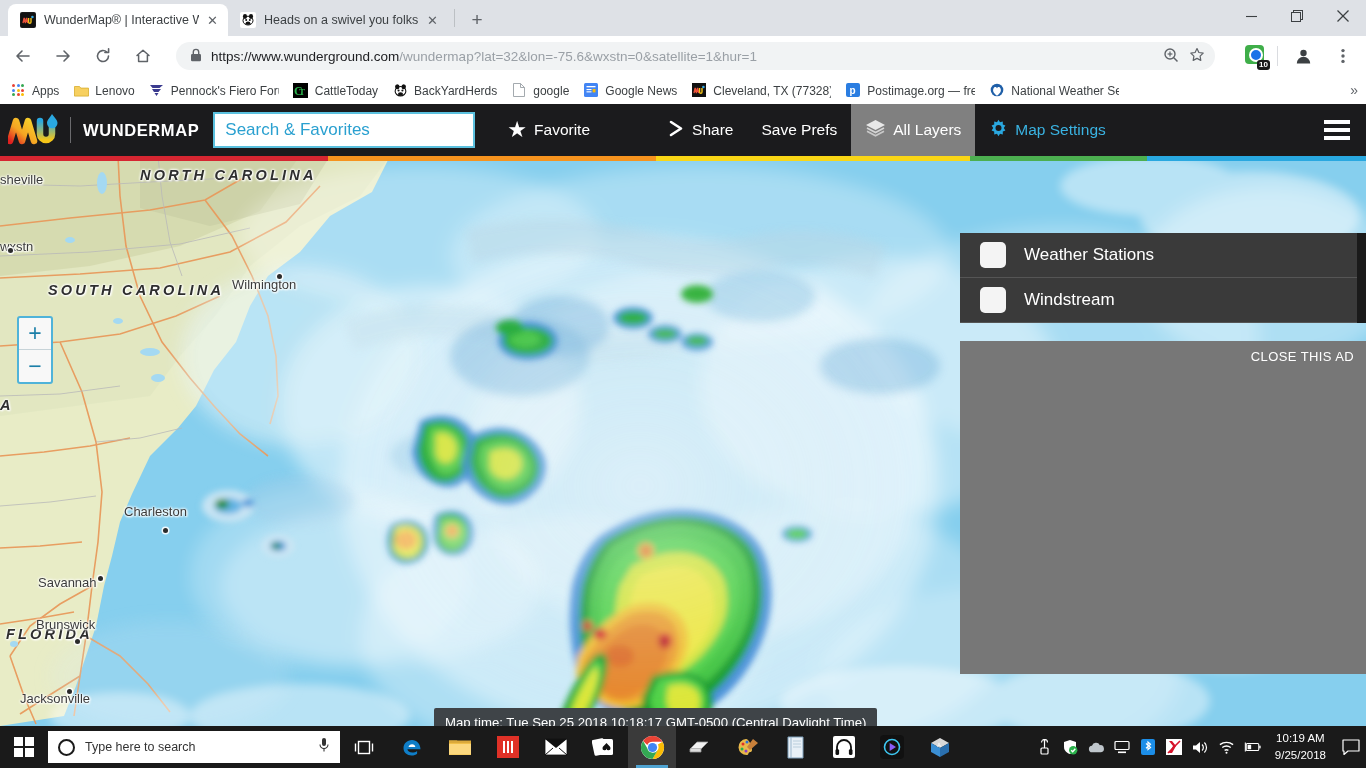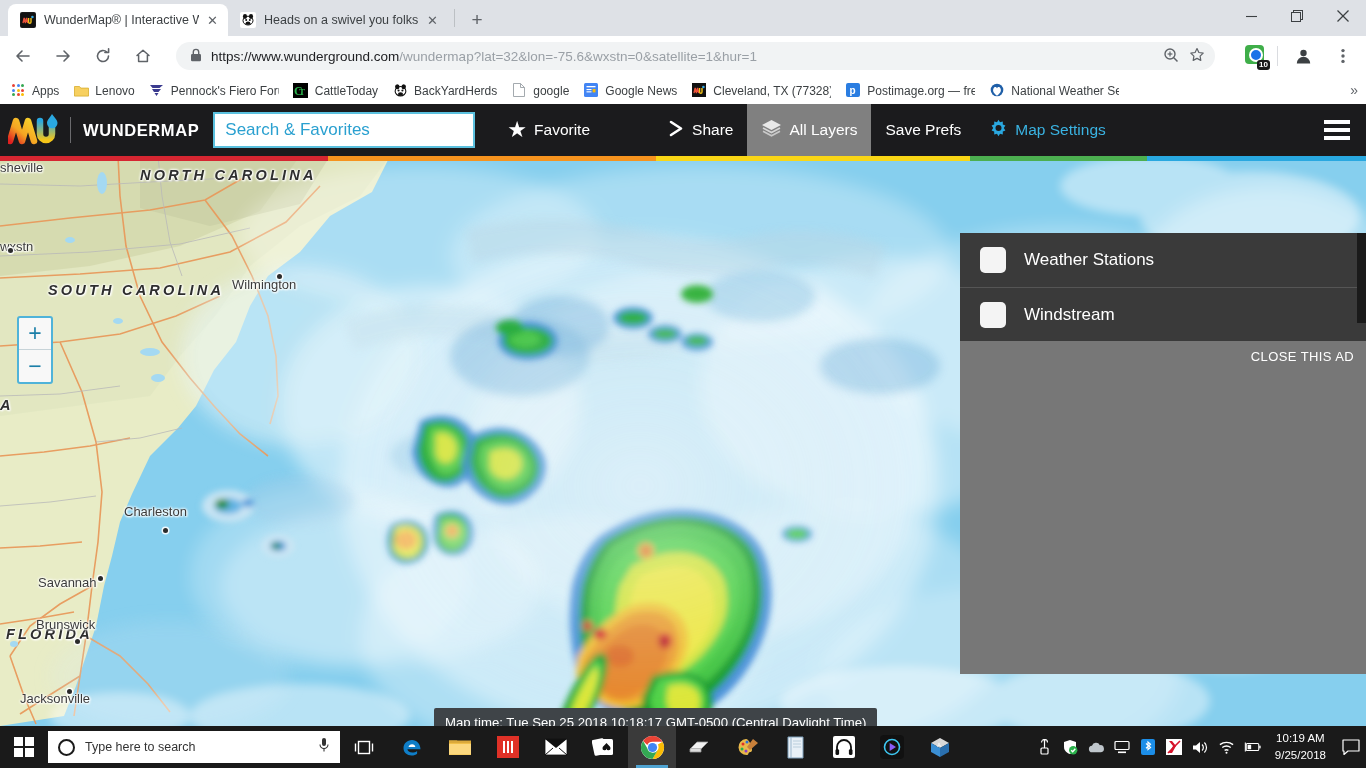--- a/index.html
+++ b/index.html
@@ -87,21 +87,21 @@
               text-shadow:0 0 3px #fff,0 0 3px #fff,0 0 2px #fff,1px 1px 2px #fff; pointer-events:none; }
   .statelabel { font-size:14.5px; letter-spacing:3.2px; font-weight:bold; color:#2e2e2e; text-align:center; line-height:1.25;font-style:italic;}
   .citydot { position:absolute; width:5px; height:5px; background:#2b2b2b; border-radius:50%;
              box-shadow:0 0 0 1.5px rgba(255,255,255,.85); }
 
   .maptime { position:absolute; left:434px; top:604px; background:#3f4448; color:#fff; font-size:13.2px;
              padding:7px 11px; border-radius:2px; z-index:25; white-space:nowrap;}
 
   
   .layers { position:absolute; right:0; top:129px; width:406px; z-index:30; }
-  .layer-row { height:55px; background:#3a3a3a; display:flex; align-items:center; padding-left:20px; gap:18px;
+  .layer-row { height:45px; background:#3a3a3a; display:flex; align-items:center; padding-left:20px; gap:18px;
                border-bottom:1px solid #555; cursor:pointer;}
   .layer-cb { width:26px; height:26px; background:#f4f4f4; border-radius:5px; flex:0 0 26px;}
   .layer-lbl { color:#fff; font-size:17px; }
   .panel-scroll { position:absolute; right:0; top:0; width:9px; height:90px; background:#1a1a1a;}
   .adbar { position:absolute; right:0; top:237px; width:406px; height:333px; background:#777; z-index:31;}
   .adclose { position:absolute; right:12px; top:8px; color:#fff; font-size:13px; letter-spacing:.4px; cursor:pointer;}
 
   
   .taskbar { width:1366px; height:42px; background:#1a1a1a; display:flex; align-items:center; position:relative;}
   .start { width:48px; height:42px; display:flex; align-items:center; justify-content:center; cursor:pointer;}
@@ -576,21 +576,21 @@
       <div class="zoomctl">
         <div>+</div>
         <div>−</div>
       </div>
 
       <div class="maplabel statelabel" style="left:140px;top:10px;width:120px;">NORTH CAROLINA</div>
       <div class="maplabel statelabel" style="left:48px;top:125px;width:120px;">SOUTH CAROLINA</div>
       <div class="maplabel statelabel" style="left:6px;top:469px;">FLORIDA</div>
       <div class="maplabel statelabel" style="left:0px;top:240px;">A</div>
 
-      <div class="maplabel" style="left:0px;top:4px;">sheville</div>
+      <div class="maplabel" style="left:0px;top:16px;">sheville</div>
       <div class="maplabel" style="left:0px;top:83px;">wxstn</div>
       <div class="maplabel" style="left:232px;top:121px;">Wilmington</div>
       <div class="maplabel" style="left:124px;top:348px;">Charleston</div>
       <div class="maplabel" style="left:38px;top:419px;">Savannah</div>
       <div class="maplabel" style="left:36px;top:461px;">Brunswick</div>
       <div class="maplabel" style="left:20px;top:535px;">Jacksonville</div>
 
       <span class="citydot" style="left:277px;top:118px;"></span>
       <span class="citydot" style="left:163px;top:372px;"></span>
       <span class="citydot" style="left:98px;top:420px;"></span>
@@ -661,35 +661,35 @@
 
       <div class="hdr-item share">
         <span>
           <svg width="17" height="17" viewBox="0 0 17 17">
               <path d="M3 2 L13 8.5 L3 15" stroke="#fff" stroke-width="2.6" fill="none" stroke-linecap="round" stroke-linejoin="round"></path>
             </svg>
         </span>
         <span>Share</span>
       </div>
 
+      <div class="hdr-item">
+        <span>Save Prefs</span>
+      </div>
+
       <div class="hdr-item active">
         <span>
           <svg width="21" height="19" viewBox="0 0 21 19">
               <path d="M10.5 1 L20 6 L10.5 11 L1 6 Z" fill="#e8e8e8"></path>
               <path d="M2 9 L10.5 13.5 L19 9" stroke="#d5d5d5" stroke-width="1.7" fill="none"></path>
               <path d="M2 12.2 L10.5 16.7 L19 12.2" stroke="#c9c9c9" stroke-width="1.7" fill="none"></path>
             </svg>
         </span>
         <span>All Layers</span>
       </div>
 
-      <div class="hdr-item">
-        <span>Save Prefs</span>
-      </div>
-
       <div class="hdr-item blue">
         <span>
           <svg width="19" height="19" viewBox="0 0 19 19">
               <path d="M9.5 0.8 L11 3.2 L13.8 2.6 L13.8 5.4 L16.4 6.6 L14.8 9 L16.4 11.4 L13.8 12.6 L13.8 15.4 L11 14.8 L9.5 17.2 L8 14.8 L5.2 15.4 L5.2 12.6 L2.6 11.4 L4.2 9 L2.6 6.6 L5.2 5.4 L5.2 2.6 L8 3.2 Z" fill="#2aa8e0"></path>
               <circle cx="9.5" cy="9" r="3" fill="#1b1b1d"></circle>
             </svg>
         </span>
         <span>Map Settings</span>
       </div>
 

